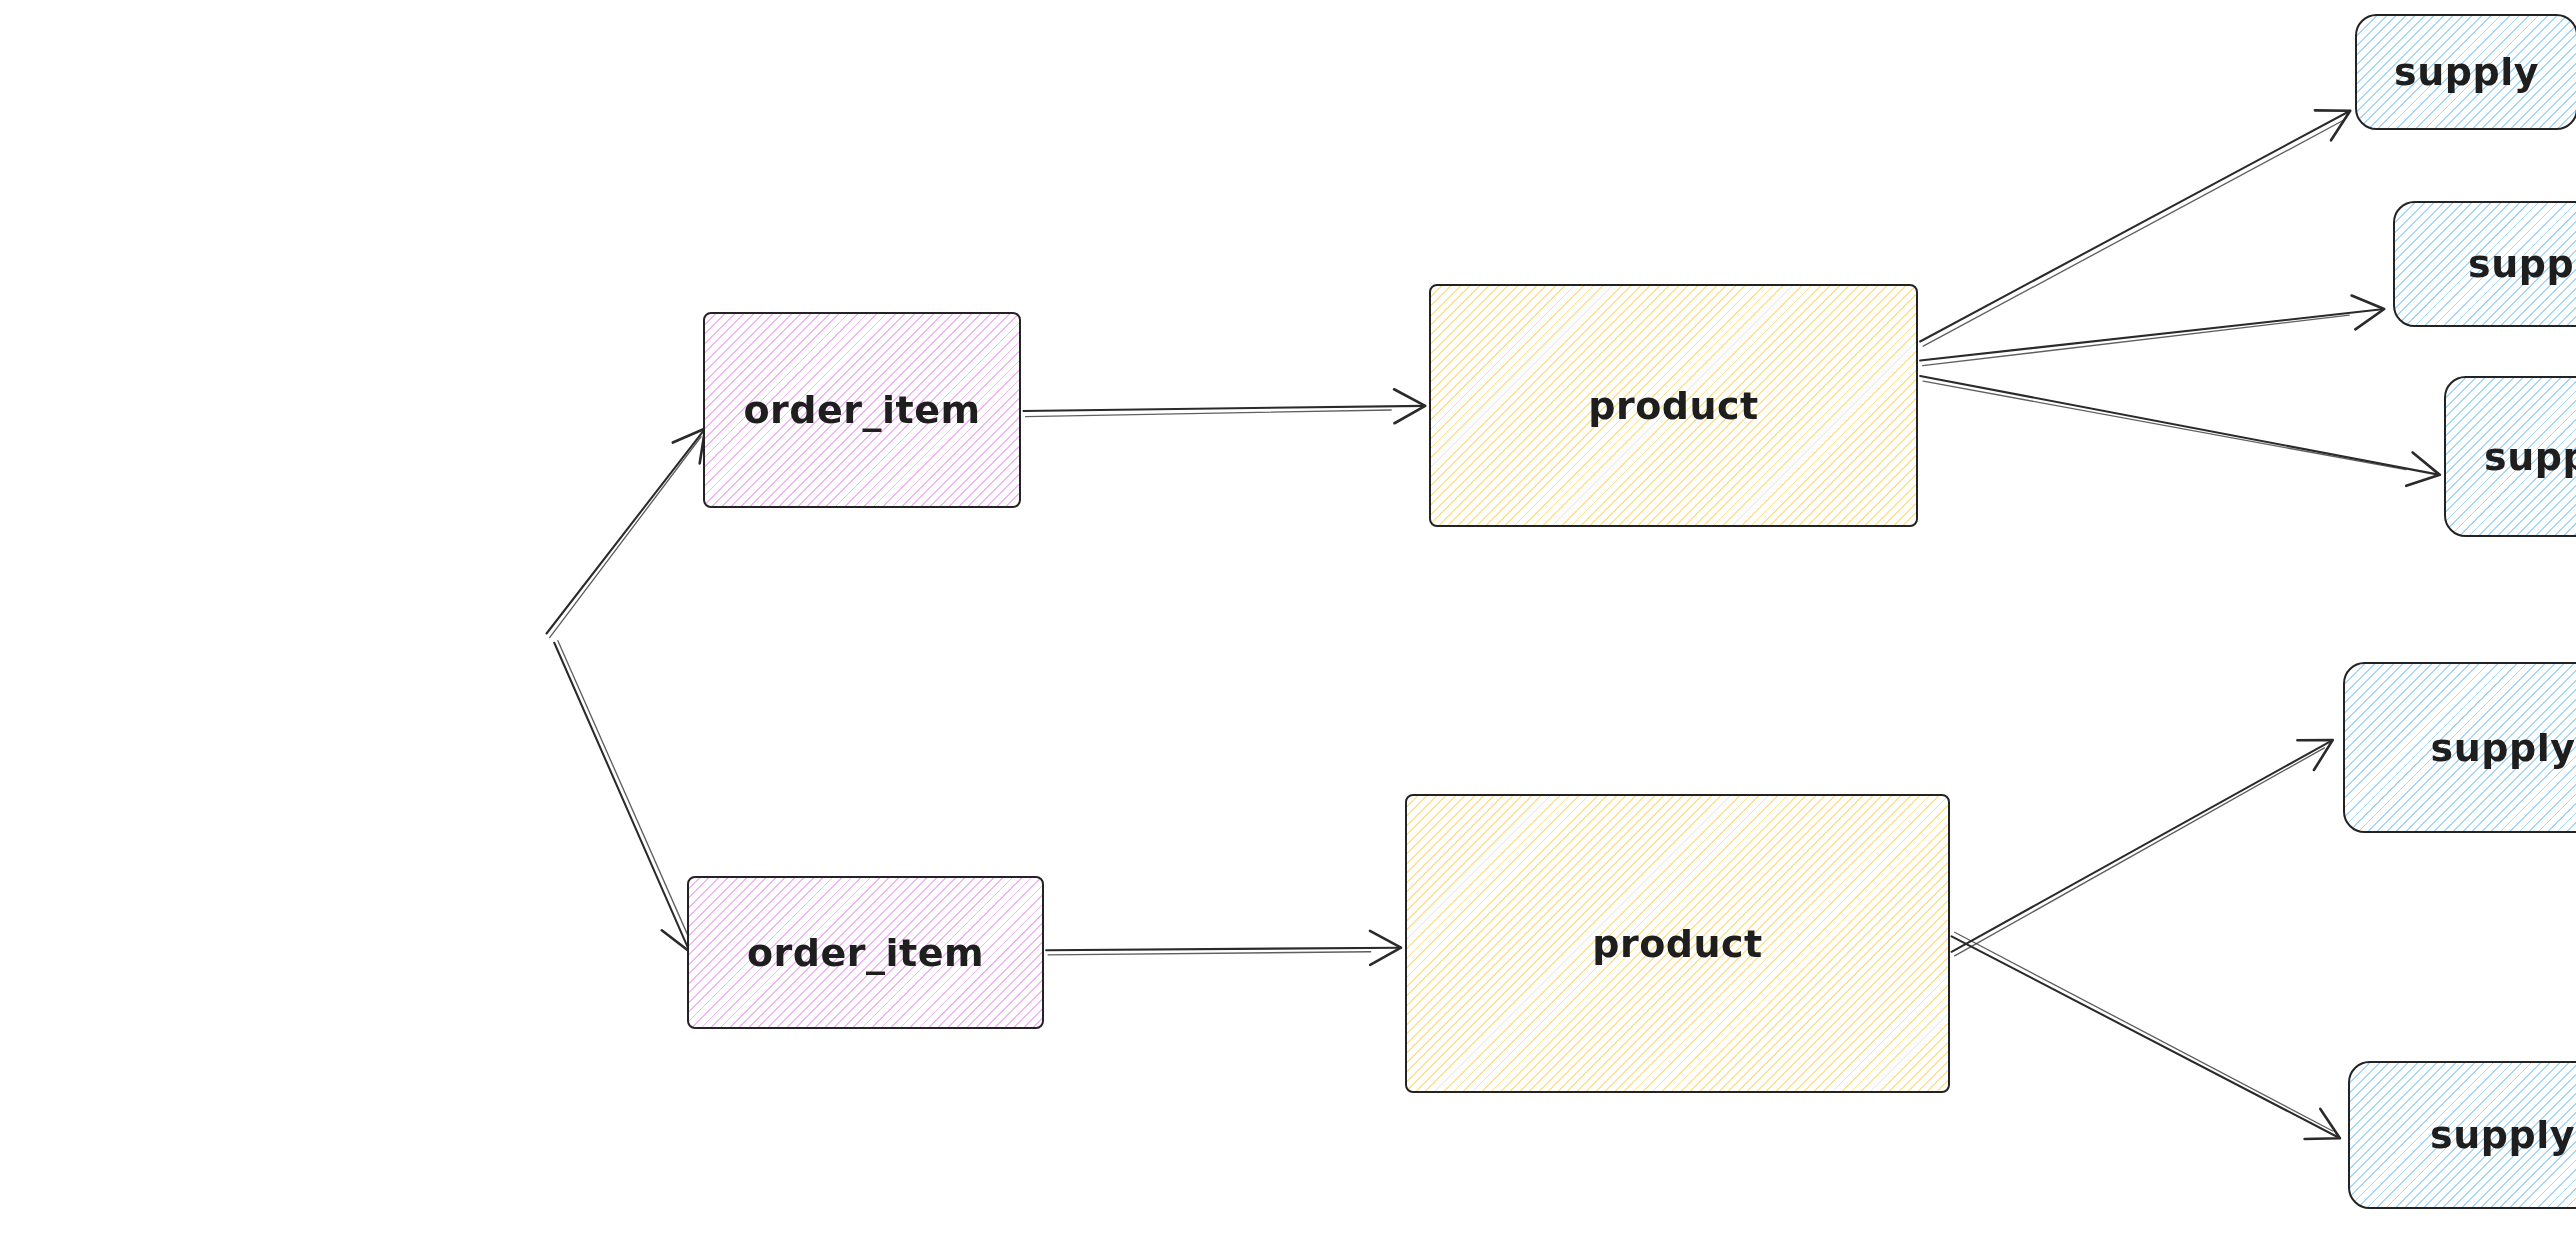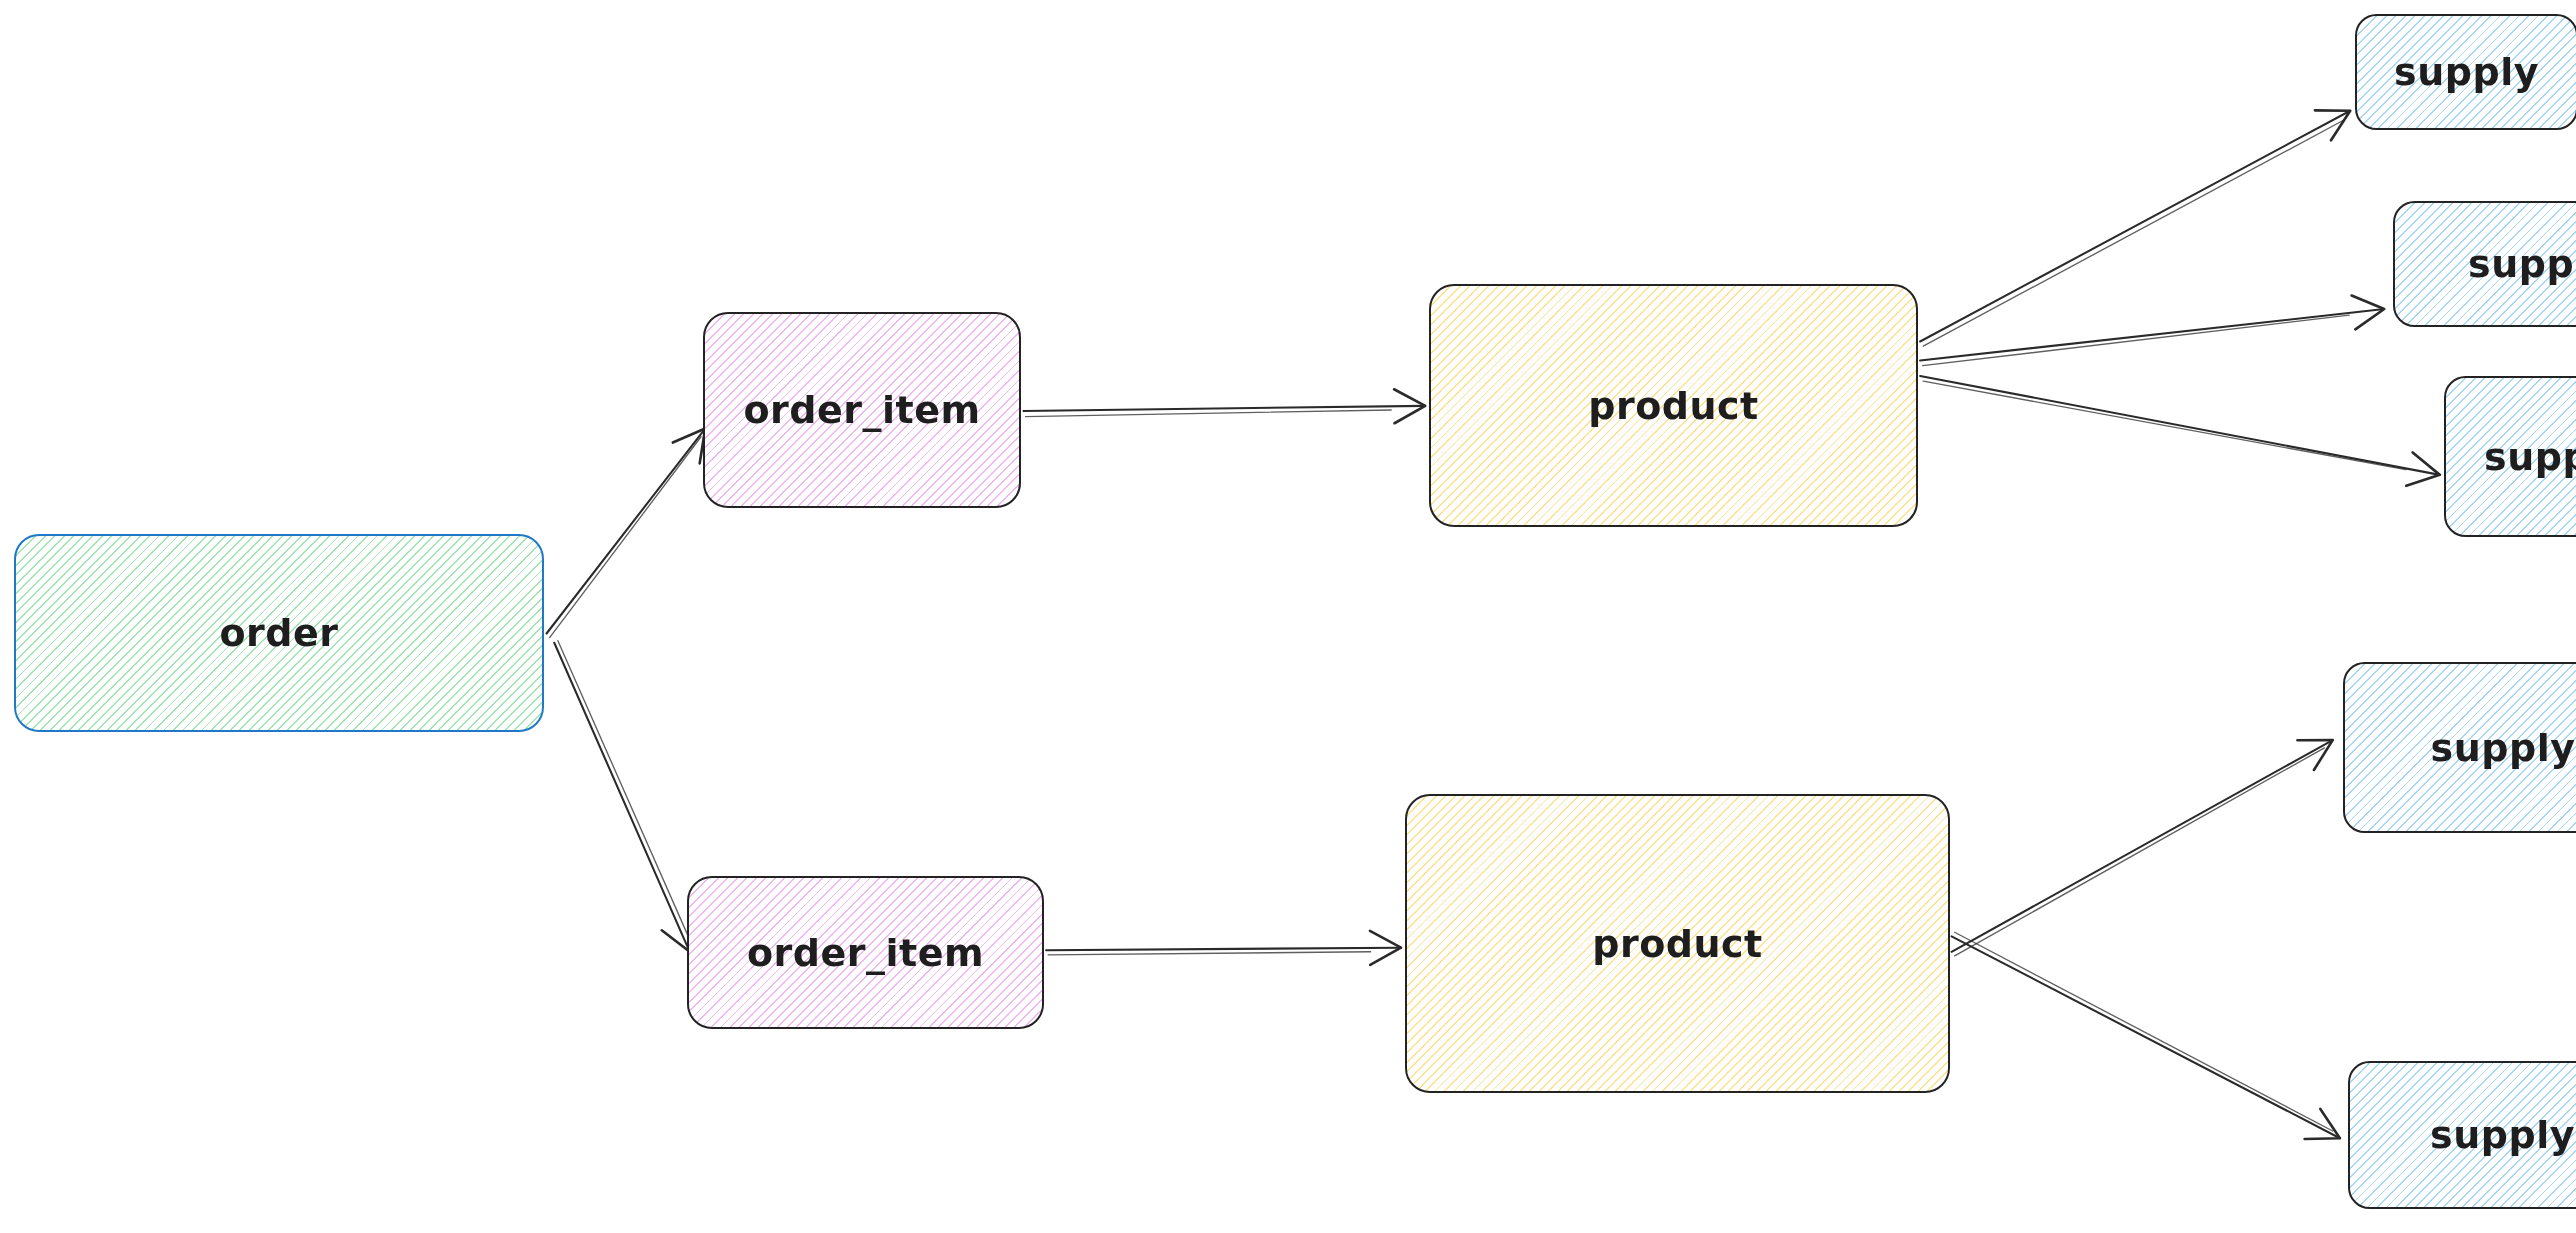--- a/index.html
+++ b/index.html
@@ -31,21 +31,21 @@
     fill: none;
     stroke: #2a2a2a;
     stroke-width: 2.6;
     stroke-linecap: round;
     opacity: 0.75;
   }
   .node {
     position: absolute;
     box-sizing: border-box;
     border: 2.1px solid var(--stroke, #232323);
-    border-radius: 25px;
+    border-radius: 8px;
     background-color: #ffffff;
     background-image: repeating-linear-gradient(
       135deg,
       var(--line, #cccccc) 0px,
       var(--line, #cccccc) 1.3px,
       transparent 1.3px,
       transparent 6.7px
     );
     display: flex;
     align-items: center;
@@ -106,23 +106,20 @@
     <path class="edge-line" d="M3727 730 L4736 922" marker-end="url(#arrowhead)"></path>
     <path class="ghost" d="M3733 740 L4670 912"></path>
 
     <path class="edge-line" d="M3788 1848 L4528 1437" marker-end="url(#arrowhead)"></path>
     <path class="ghost" d="M3794 1856 L4512 1452"></path>
 
     <path class="edge-line" d="M3788 1818 L4542 2210" marker-end="url(#arrowhead)"></path>
     <path class="ghost" d="M3794 1810 L4528 2196"></path>
   </svg>
 
-  <div class="node order-node" id="node-order" style="--stroke: #1f78c8; --line: #9fe7b0;">
-    <span class="node-label">order</span>
-  </div>
 
   <div class="node" id="node-order-item-1" style="--stroke: #232323; --line: #f2b6f6;">
     <span class="node-label">order_item</span>
   </div>
 
   <div class="node" id="node-order-item-2" style="--stroke: #232323; --line: #f2b6f6;">
     <span class="node-label">order_item</span>
   </div>
 
   <div class="node" id="node-product-1" style="--stroke: #232323; --line: #ffe190;">

